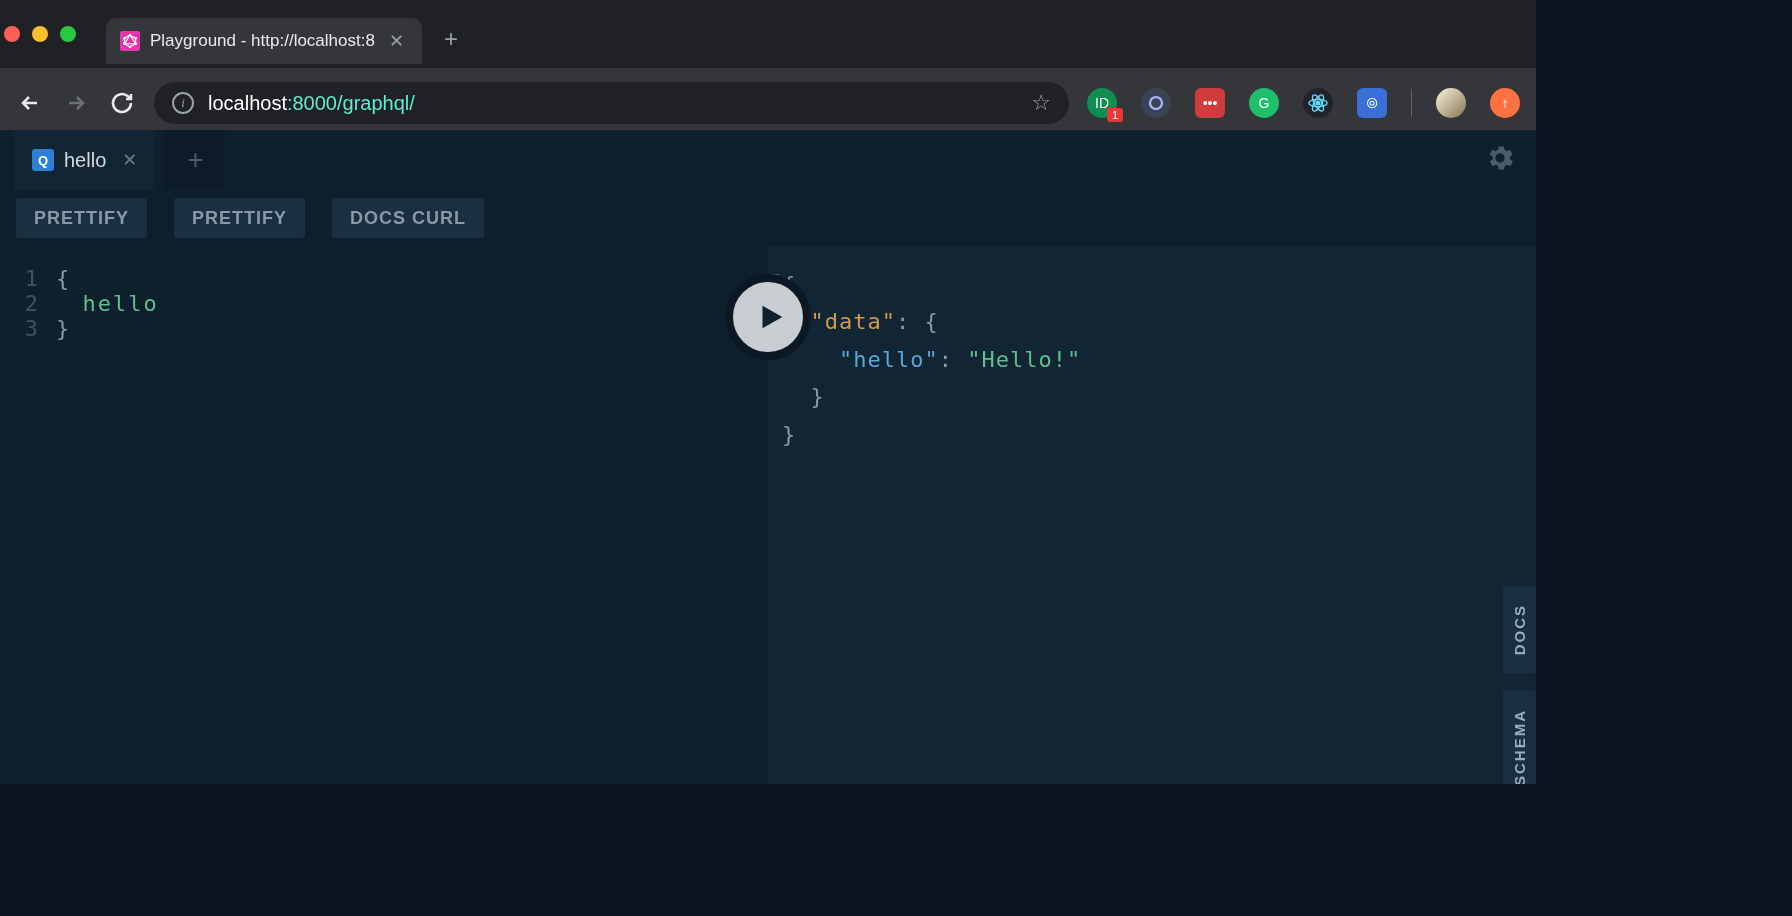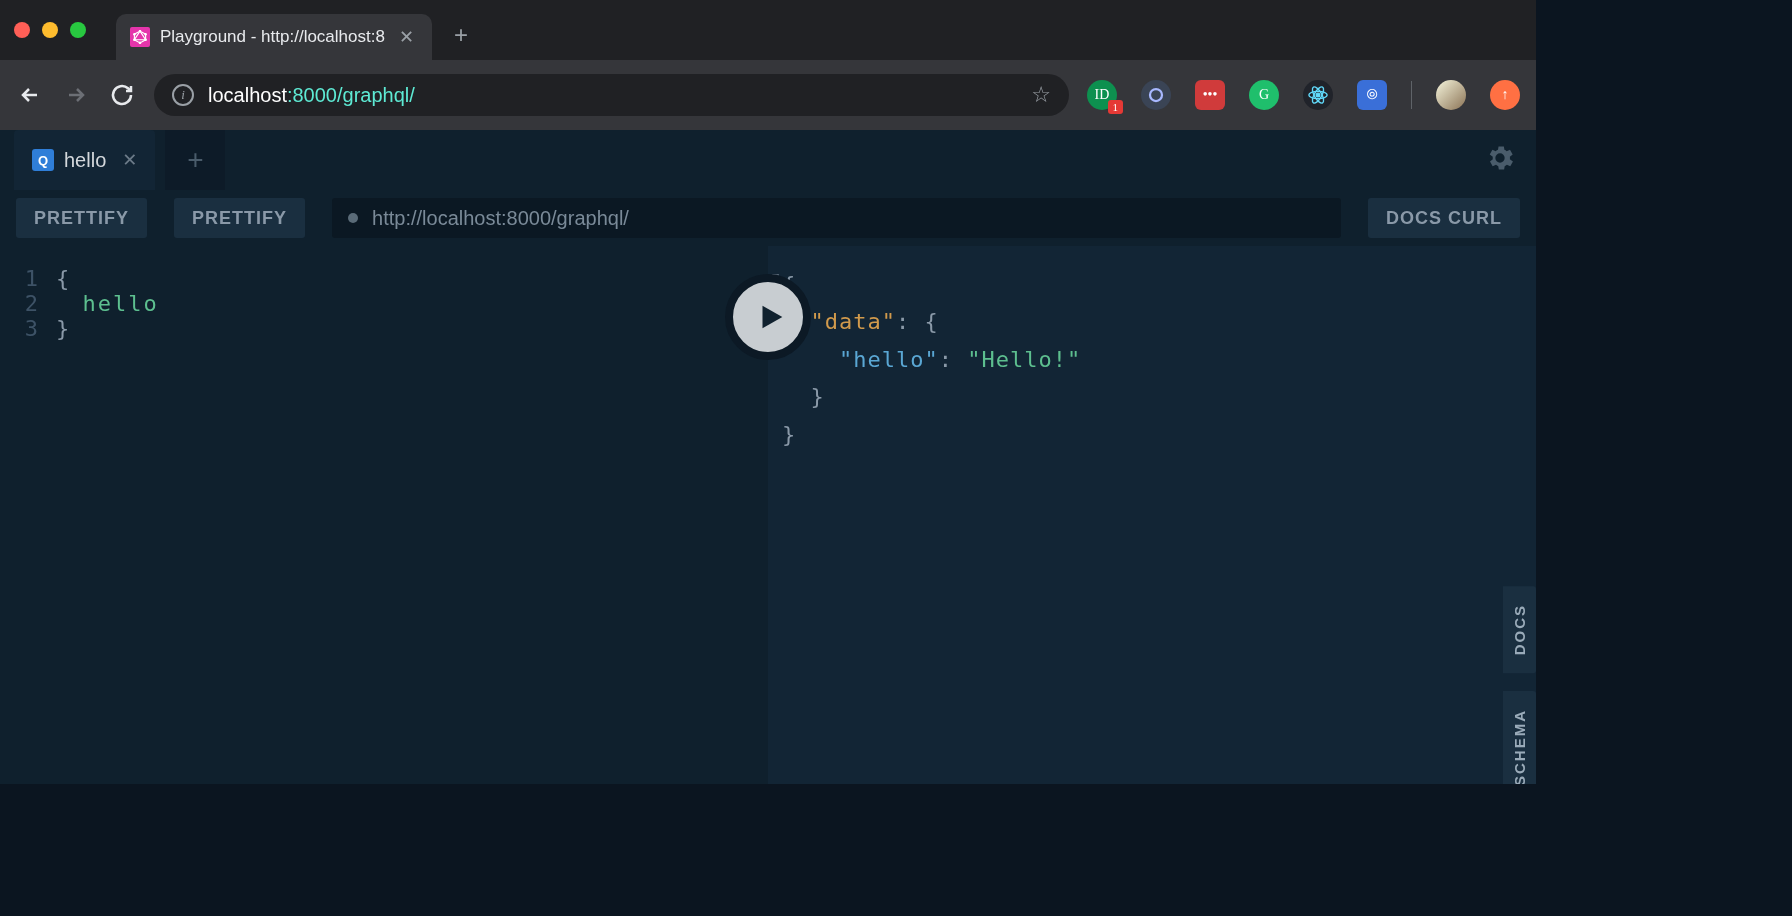--- a/index.html
+++ b/index.html
@@ -10,24 +10,24 @@
   font-family: -apple-system, BlinkMacSystemFont, "Segoe UI", sans-serif;
   overflow: hidden;
 }
 
 
 .browser-chrome {
   background: #2c2c2e;
   height: 130px;
 }
 .tab-bar {
-  height: 60px;
+  height: 68px;
   display: flex;
   align-items: center;
-  padding-left: 14px;
+  padding-left: 4px;
   background: #202124;
 }
 .traffic-lights {
   display: flex;
   gap: 12px;
   margin-right: 30px;
 }
 .traffic-light {
   width: 16px; height: 16px; border-radius: 50%;
 }
@@ -91,21 +91,21 @@
 }
 .info-icon {
   width:22px;height:22px;border:2px solid #9aa0a6;border-radius:50%;
   display:flex;align-items:center;justify-content:center;
   color:#9aa0a6;font-size:13px;font-style:italic;font-family:serif;
 }
 .url-text { color:#e8eaed; font-size:20px; }
 .url-text .host { color:#fff; }
 .url-text .path { color:#5eead4; }
 .star-icon { color:#9aa0a6; font-size:22px; margin-left:auto;}
-.ext-icons { display:flex; gap:24px; align-items:center;font-family:Liberation Serif, serif; }
+.ext-icons { display:flex; gap:24px; align-items:center; }
 .ext {
   width:30px;height:30px;border-radius:50%;
   display:flex;align-items:center;justify-content:center;
   font-size:14px;color:#fff;position:relative;
 }
 .ext.sq { border-radius:6px; }
 .badge {
   position:absolute; bottom:-4px; right:-6px;
   background:#e53935; color:#fff; font-size:11px;
   padding:1px 5px; border-radius:3px;
@@ -330,24 +330,20 @@
     <div class="pg-settings">
       <svg viewBox="0 0 24 24" fill="currentColor">
           <path d="M19.4 13a7.5 7.5 0 0 0 0-2l2.1-1.6-2-3.5-2.5 1a7.5 7.5 0 0 0-1.7-1l-.4-2.6h-4l-.4 2.6c-.6.3-1.2.6-1.7 1l-2.5-1-2 3.5L6.6 11a7.5 7.5 0 0 0 0 2l-2.1 1.6 2 3.5 2.5-1c.5.4 1.1.7 1.7 1l.4 2.6h4l.4-2.6c.6-.3 1.2-.6 1.7-1l2.5 1 2-3.5L19.4 13zM12 15.5A3.5 3.5 0 1 1 12 8.5a3.5 3.5 0 0 1 0 7z"></path>
         </svg>
     </div>
   </div>
 
   <div class="pg-toolbar">
     <button class="pg-btn">PRETTIFY</button>
     <button class="pg-btn">PRETTIFY</button>
-    <div class="endpoint-bar">
-      <div class="endpoint-dot"></div>
-      <span class="endpoint-url">http://localhost:8000/graphql/</span>
-    </div>
     <button class="pg-btn">DOCS CURL</button>
   </div>
 
   <div class="pg-body">
     <div class="editor-pane">
       <div class="code-line">
           <span class="gutter">1</span>
           <span class="code tok-brace">{</span>
         </div>
       <div class="code-line">

